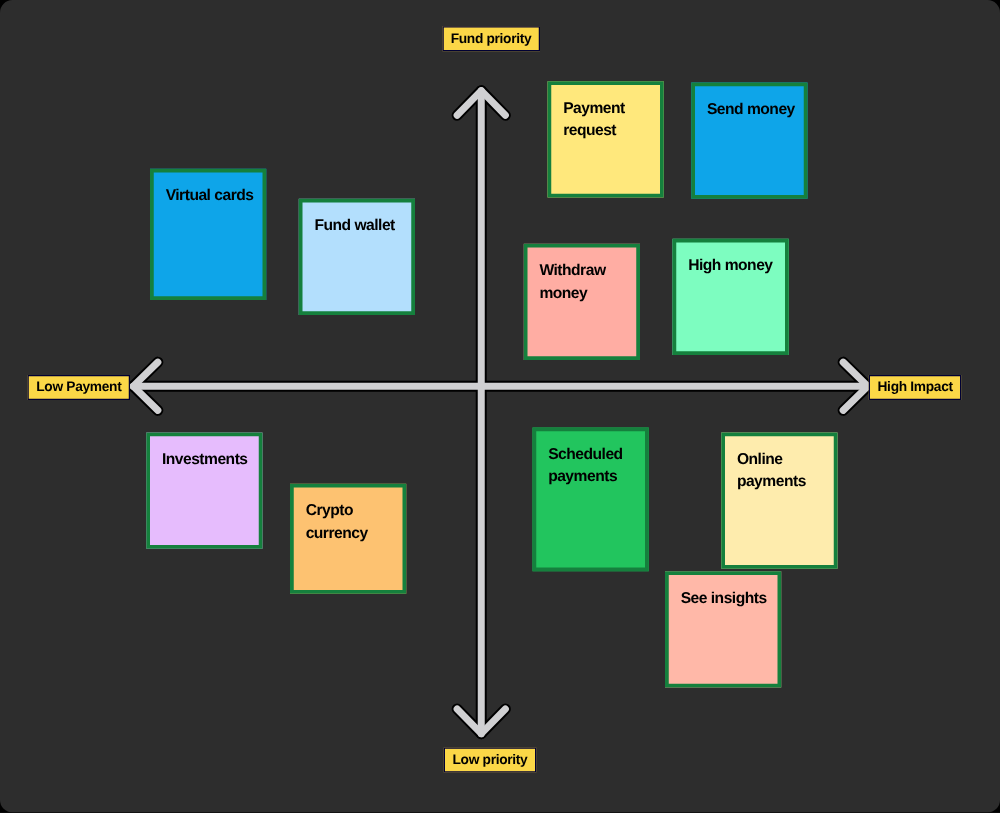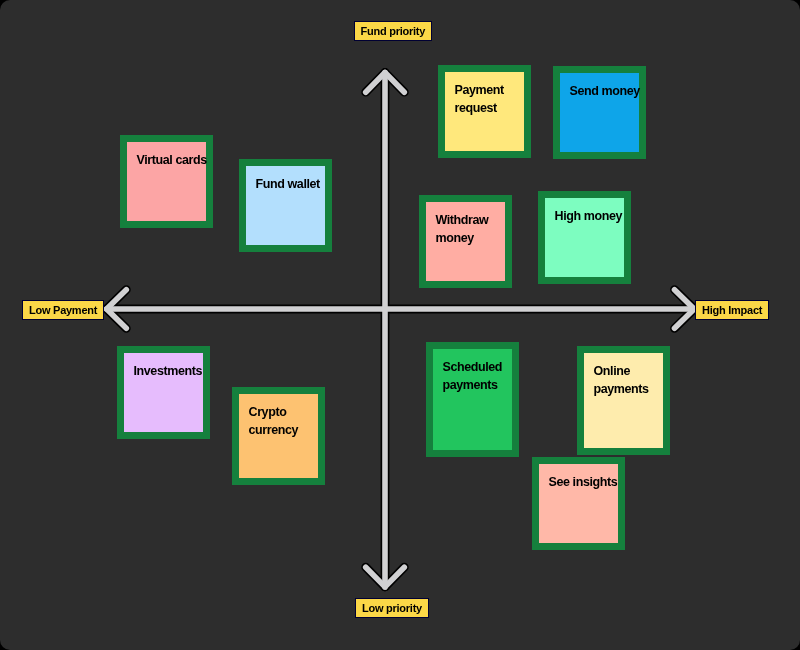--- a/index.html
+++ b/index.html
@@ -23,21 +23,21 @@
   .axes {
     position: absolute;
     left: 0;
     top: 0;
     width: 800px;
     height: 650px;
   }
   .note {
     position: absolute;
     box-sizing: border-box;
-    border: 7px solid #15803d;
+    border: 3px solid #15803d;
     padding: 8.5px 9.5px;
     font-size: 12.5px;
     font-weight: 700;
     line-height: 18px;
     color: #000000;
     letter-spacing: -0.4px;
     white-space: pre;
     overflow: visible;
   }
   .axis-label {
@@ -73,30 +73,30 @@
         <path d="M385 72.5 L385 586.9"></path>
         <path d="M106.6 309 L694.2 309"></path>
         <path d="M365.7 92.2 L385 72.5 L404.3 92.2"></path>
         <path d="M365.7 567.1999999999999 L385 586.9 L404.3 567.1999999999999"></path>
         <path d="M126.3 289.7 L106.6 309 L126.3 328.3"></path>
         <path d="M674.5 289.7 L694.2 309 L674.5 328.3"></path>
       </g>
   </svg>
 
   <div id="notes-layer">
-    <div class="note" style="left: 120px; top: 135px; width: 93px; height: 93px; background: #fca5a5; text-align: right;">Virtual cards</div>
+    <div class="note" style="left: 120px; top: 135px; width: 93px; height: 105px; background: #0ea5e9; text-align: right;">Virtual cards</div>
     <div class="note" style="left: 239px; top: 159px; width: 93px; height: 93px; background: rgb(179, 223, 253);">Fund wallet</div>
     <div class="note" style="left: 438px; top: 65px; width: 93px; height: 93px; background: rgb(255, 232, 124);">Payment
 request</div>
     <div class="note" style="left: 553px; top: 66px; width: 93px; height: 93px; background: #0ea5e9;">Send money</div>
     <div class="note" style="left: 419px; top: 195px; width: 93px; height: 93px; background: rgb(255, 173, 163);">Withdraw
 money</div>
     <div class="note" style="left: 538px; top: 191px; width: 93px; height: 93px; background: rgb(125, 253, 192);">High money</div>
     <div class="note" style="left: 117px; top: 346px; width: 93px; height: 93px; background: rgb(230, 188, 253);">Investments</div>
-    <div class="note" style="left: 232px; top: 387px; width: 93px; height: 98px; background: rgb(253, 194, 113);">Crypto
+    <div class="note" style="left: 232px; top: 387px; width: 93px; height: 88px; background: rgb(253, 194, 113);">Crypto
 currency</div>
     <div class="note" style="left: 426px; top: 342px; width: 93px; height: 115px; background: #22c55e;">Scheduled
 payments</div>
     <div class="note" style="left: 565px; top: 346px; width: 93px; height: 109px; background: rgb(254, 236, 173); margin-left: 12px;">Online
 payments</div>
     <div class="note" style="left: 532px; top: 457px; width: 93px; height: 93px; background: rgb(255, 184, 168);">See insights</div>
   </div>
   <div id="labels-layer">
     <div class="axis-label" style="left: 353.5px; top: 21px; background: rgb(251, 215, 71); border-color: rgb(0, 0, 51); color: rgb(0, 0, 0);">Fund priority</div>
     <div class="axis-label" style="left: 355px; top: 598px; background: rgb(251, 215, 71); border-color: rgb(0, 0, 51); color: rgb(0, 0, 0);">Low priority</div>

